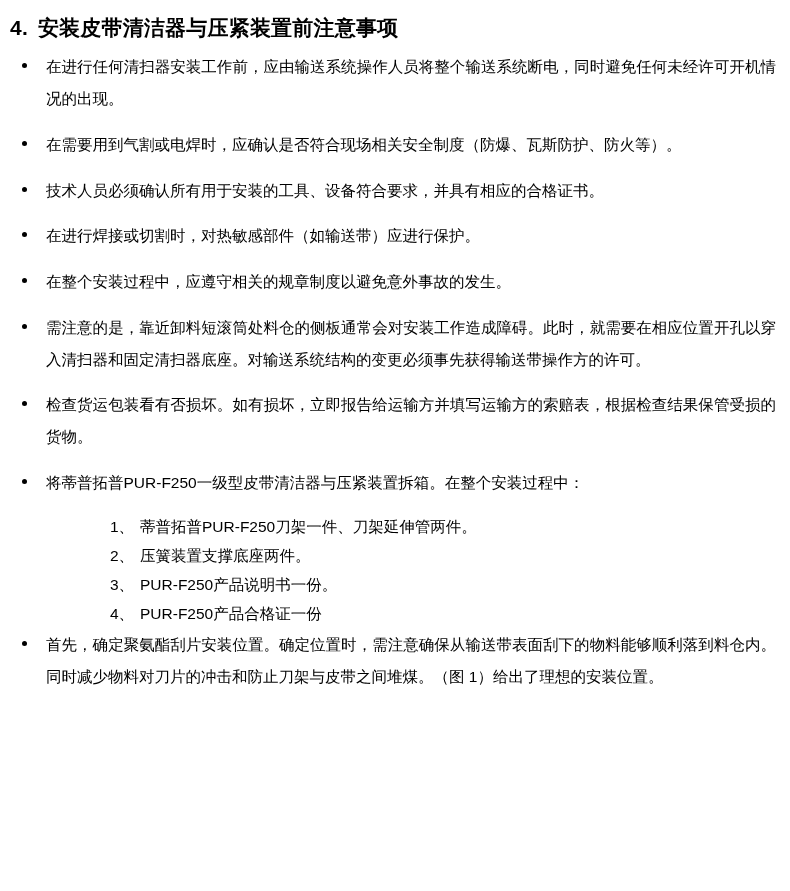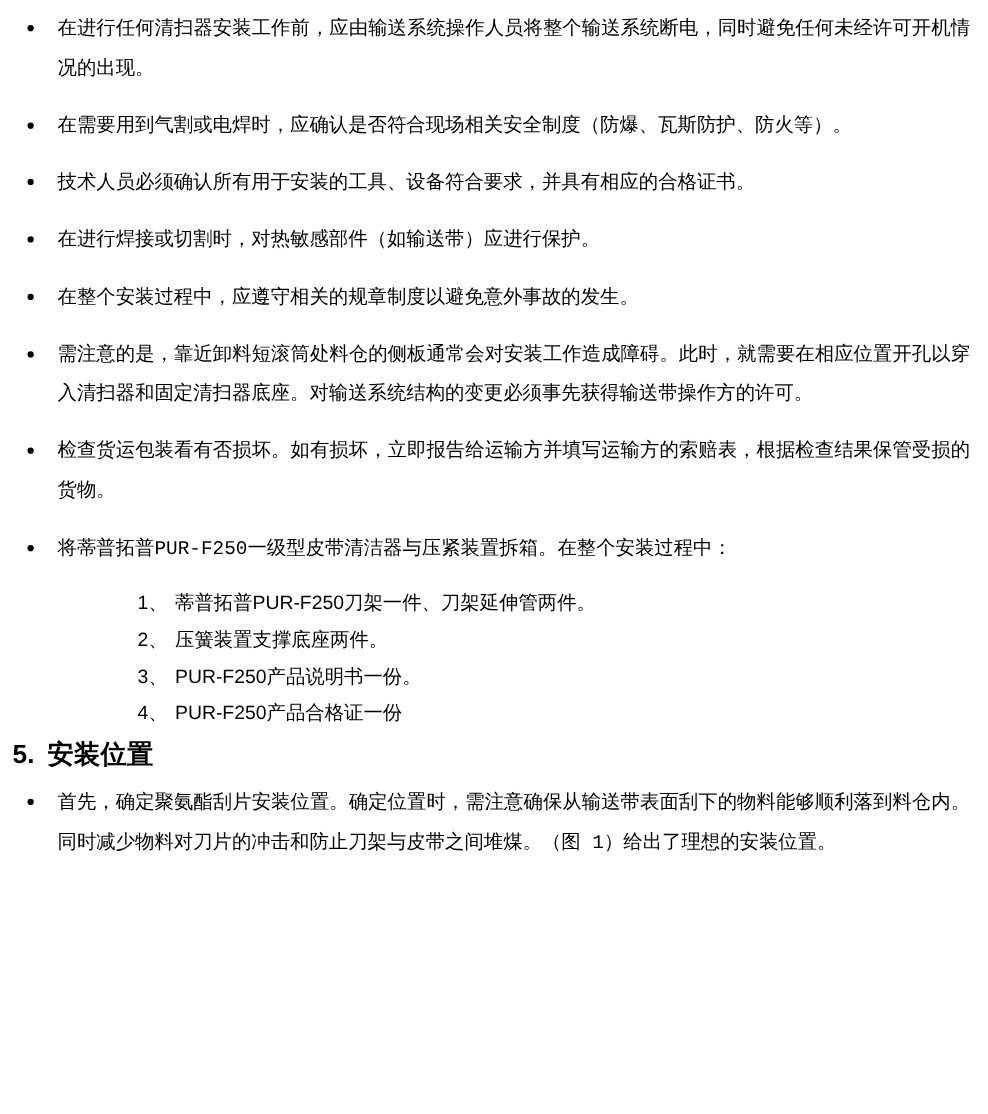--- a/index.html
+++ b/index.html
@@ -26,21 +26,20 @@
     letter-spacing: 0.2px;
     line-height: 1.3;
   }
   h2.section-heading .num {
     margin-right: 10px;
   }
   ul.bullets {
     list-style: none;
     margin: 0;
     padding: 0;
-    font-family: Liberation Mono, monospace;
   }
   ul.bullets > li {
     position: relative;
     padding-left: 36px;
     margin: 0 0 14px 0;
     font-size: 15.5px;
     line-height: 2.05;
     text-align: justify;
     text-justify: inter-ideograph;
   }
@@ -76,20 +75,23 @@
   }
   .tight {
     margin-bottom: 10px;
   }
 </style>
 </head>
 <body>
 
 <div class="page">
 
+  <h2 class="section-heading">
+    <span class="num">4.</span><span>安装皮带清洁器与压紧装置前注意事项</span>
+  </h2>
 
   <ul class="bullets">
     <li>在进行任何清扫器安装工作前，应由输送系统操作人员将整个输送系统断电，同时避免任何未经许可开机情况的出现。</li>
     <li>在需要用到气割或电焊时，应确认是否符合现场相关安全制度（防爆、瓦斯防护、防火等）。</li>
     <li>技术人员必须确认所有用于安装的工具、设备符合要求，并具有相应的合格证书。</li>
     <li>在进行焊接或切割时，对热敏感部件（如输送带）应进行保护。</li>
     <li>在整个安装过程中，应遵守相关的规章制度以避免意外事故的发生。</li>
     <li>需注意的是，靠近卸料短滚筒处料仓的侧板通常会对安装工作造成障碍。此时，就需要在相应位置开孔以穿入清扫器和固定清扫器底座。对输送系统结构的变更必须事先获得输送带操作方的许可。</li>
     <li>检查货运包装看有否损坏。如有损坏，立即报告给运输方并填写运输方的索赔表，根据检查结果保管受损的货物。</li>
     <li class="tight">将蒂普拓普PUR-F250一级型皮带清洁器与压紧装置拆箱。在整个安装过程中：</li>
@@ -103,21 +105,18 @@
       <span class="idx">2、</span><span>压簧装置支撑底座两件。</span>
     </li>
     <li>
       <span class="idx">3、</span><span>PUR-F250产品说明书一份。</span>
     </li>
     <li>
       <span class="idx">4、</span><span>PUR-F250产品合格证一份</span>
     </li>
   </ol>
 
-  <h2 class="section-heading second-section">
-    <span class="num">5.</span><span>安装位置</span>
-  </h2>
 
   <ul class="bullets">
     <li>首先，确定聚氨酯刮片安装位置。确定位置时，需注意确保从输送带表面刮下的物料能够顺利落到料仓内。同时减少物料对刀片的冲击和防止刀架与皮带之间堆煤。（图 1）给出了理想的安装位置。</li>
   </ul>
 
 </div>
 
 </body></html>

